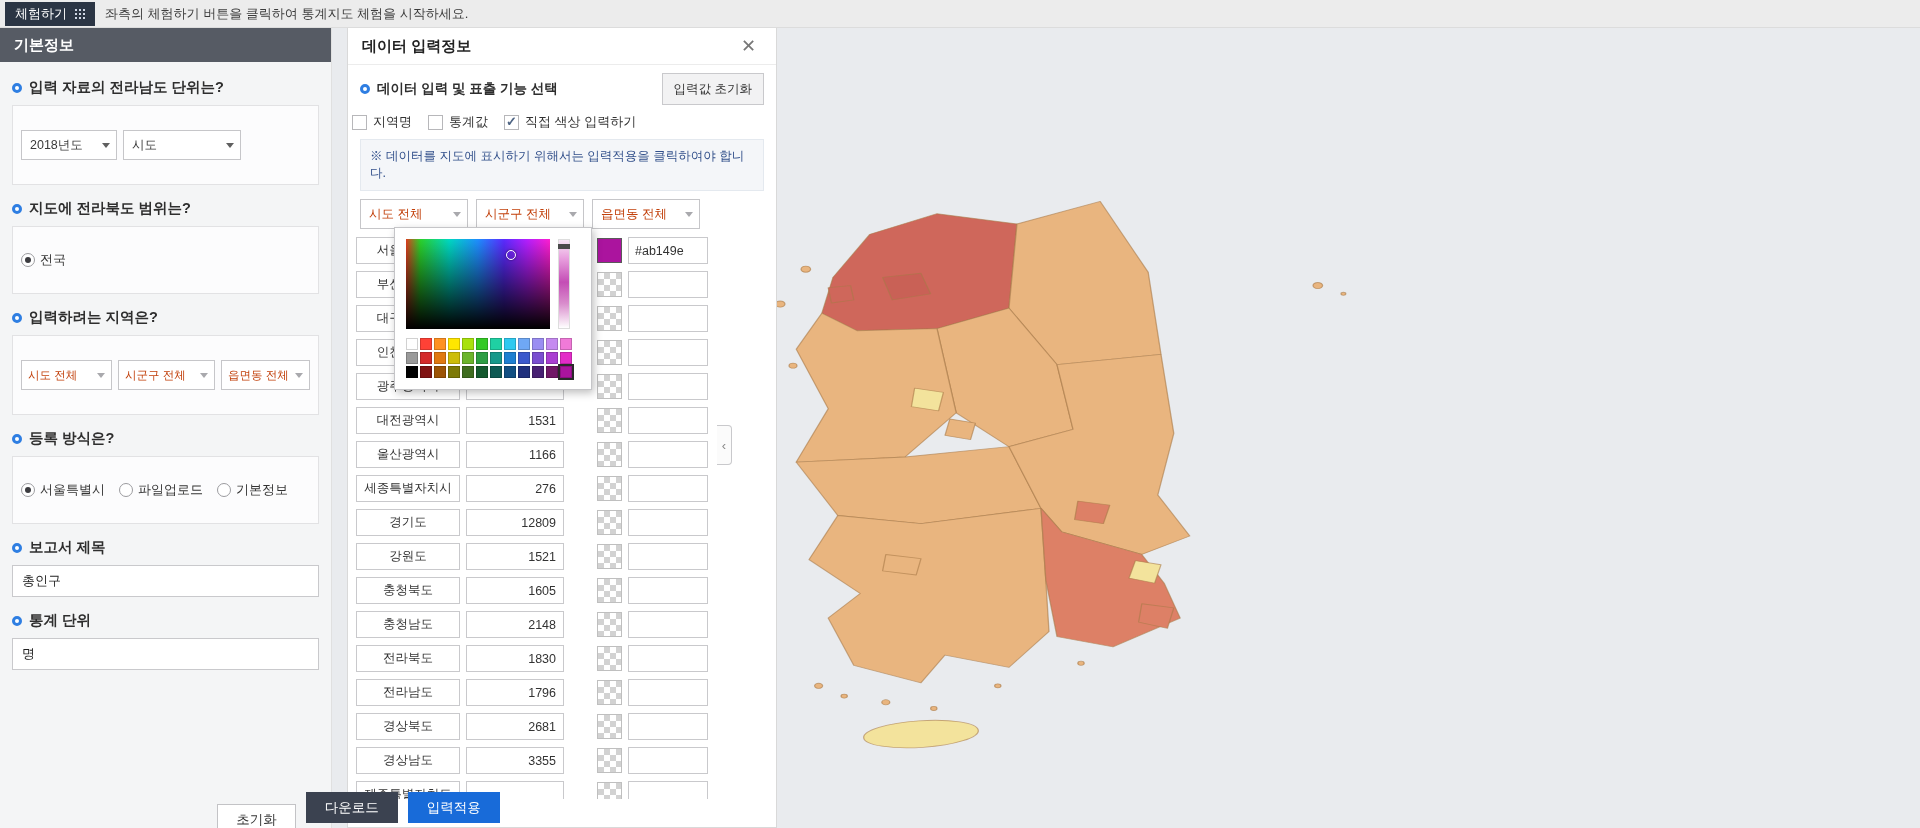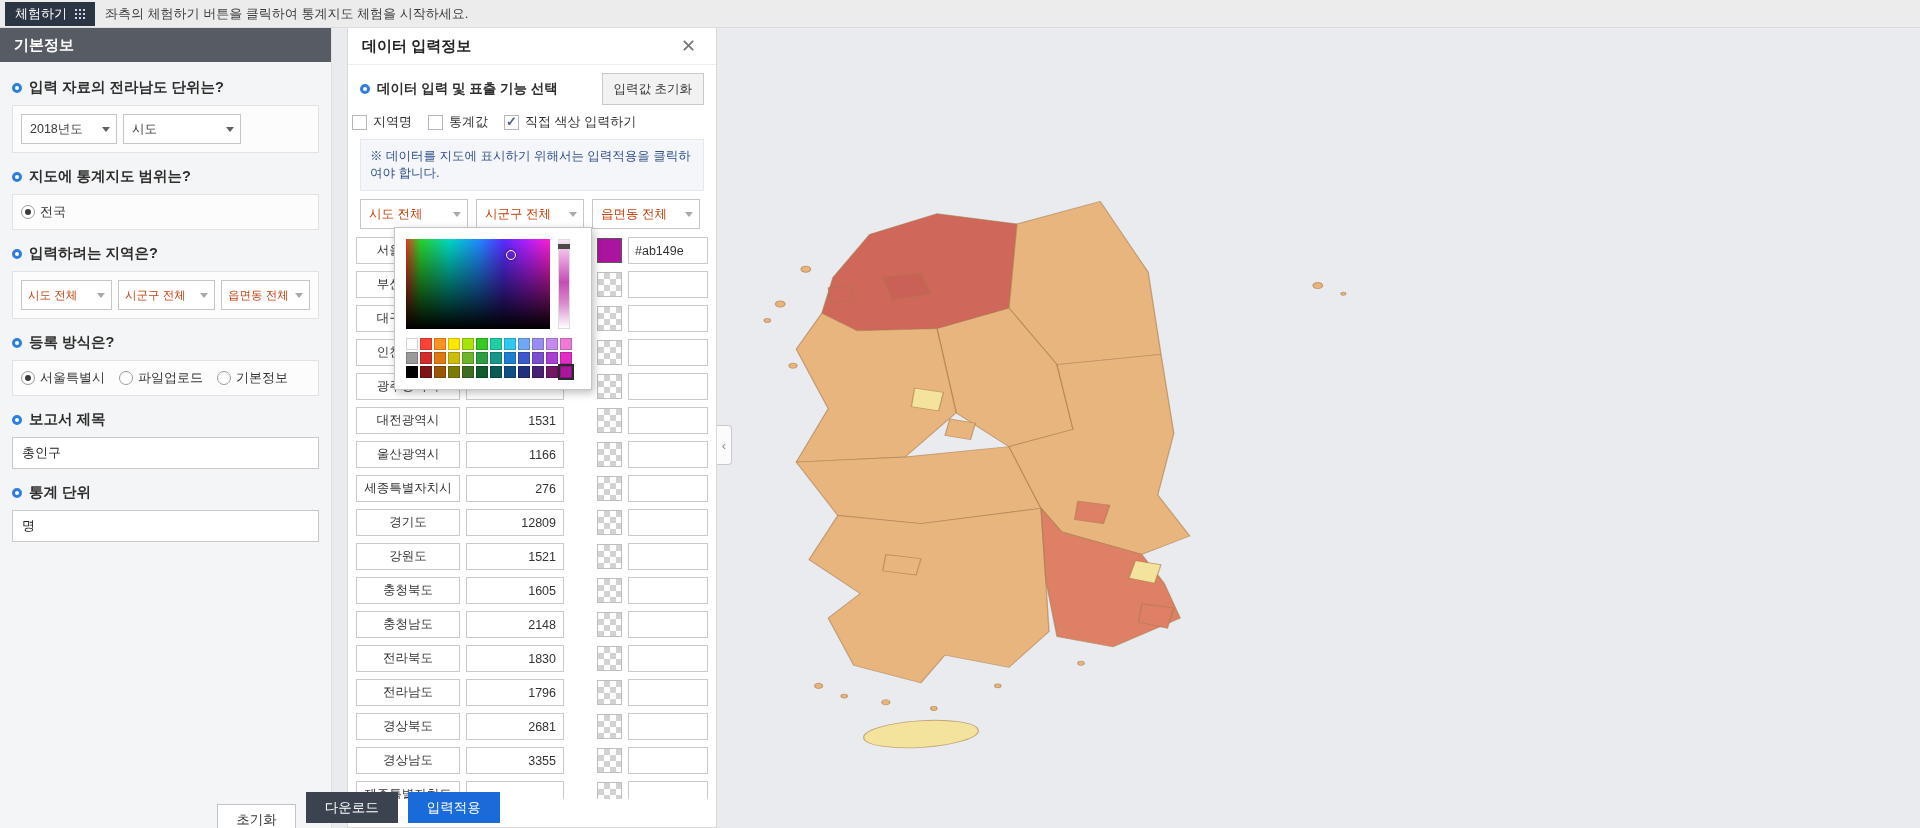--- a/index.html
+++ b/index.html
@@ -18,37 +18,37 @@
   .topbar-msg{margin-left:10px;font-size:13px;color:#3c3c3c;}
 
   
   #basic-panel{position:absolute;left:0;top:28px;width:332px;bottom:0;background:#f4f5f6;
     border-right:1px solid #e0e0e0;box-sizing:border-box;}
   .panel-head{height:34px;line-height:34px;background:#565b64;color:#fff;font-size:15px;
     font-weight:bold;padding-left:14px;}
   .panel-body{padding:2px 12px;}
   .q-row{display:flex;align-items:center;gap:7px;margin:14px 0 8px;font-size:14.5px;color:#2e2e2e;font-weight:bold;}
   .bullet{flex:0 0 auto;width:4px;height:4px;border:3px solid #2e7ee2;border-radius:50%;background:#fff;}
-  .box{background:#fcfcfd;border:1px solid #e2e2e4;padding:8px 8px;display:flex;align-items:center;gap:6px;}
+  .box{background:#fcfcfd;border:1px solid #e2e2e4;padding:24px 8px;display:flex;align-items:center;gap:6px;}
   .select{position:relative;background:#fff;border:1px solid #c6c6c9;height:30px;display:flex;align-items:center;
     padding:0 20px 0 8px;font-size:12.5px;color:#3a3a3a;box-sizing:border-box;cursor:pointer;white-space:nowrap;overflow:hidden;}
   .select .arrow{position:absolute;right:6px;top:12px;width:0;height:0;border-left:4px solid transparent;
     border-right:4px solid transparent;border-top:5px solid #606060;}
   .select.disabled{color:#c2410c;}
   .select.disabled .arrow{border-top-color:#a9a9ad;}
   .opt{display:flex;align-items:center;}
   .radio{width:14px;height:14px;border:1px solid #9b9b9f;border-radius:50%;background:#fff;position:relative;
     flex:0 0 auto;box-sizing:border-box;cursor:pointer;}
   .radio.checked::after{content:"";position:absolute;left:3px;top:3px;width:6px;height:6px;border-radius:50%;background:#3c3c40;}
   .radio-label{font-size:13px;color:#333;margin-left:5px;}
   .text-input{width:100%;height:32px;border:1px solid #c9c9cc;background:#fff;font-size:13px;padding:0 9px;
     box-sizing:border-box;font-family:Liberation Mono, monospace;color:#222;}
 
   
-  #input-panel{position:absolute;left:347px;top:28px;width:370px;bottom:0;background:#fff;
+  #input-panel{position:absolute;left:347px;top:28px;width:430px;bottom:0;background:#fff;
     border:1px solid #d9d9d9;border-top:none;box-sizing:border-box;z-index:5;}
   .ip-head{height:36px;display:flex;align-items:center;padding:0 14px;border-bottom:1px solid #ececec;}
   .ip-title{font-size:15px;font-weight:bold;color:#222;}
   .close-x{margin-left:auto;font-size:18px;color:#777;line-height:1;cursor:pointer;background:none;border:none;font-family:inherit;}
   .section-row{display:flex;align-items:center;margin:8px 12px 0;}
   .section-title{display:flex;align-items:center;gap:7px;font-size:13.5px;font-weight:bold;color:#2e2e2e;}
   .reset-btn{margin-left:auto;background:#f2f2f3;border:1px solid #c9c9cc;font-size:12.5px;color:#333;
     height:32px;padding:0 11px;font-family:inherit;cursor:pointer;}
   .cb-row{display:flex;align-items:flex-end;gap:16px;margin:8px 4px;}
   .cb{display:flex;align-items:center;gap:6px;font-size:13px;color:#333;}
@@ -126,21 +126,21 @@
           <i class="arrow"></i>
       </div>
       <div class="select" style="width:118px">
         <span>시도</span>
           <i class="arrow"></i>
       </div>
     </div>
 
     <div class="q-row">
       <span class="bullet"></span>
-      <span>지도에 통계지도 범위는?</span>
+      <span>지도에 전라북도 범위는?</span>
     </div>
     <div class="box">
       <span class="opt">
         <span class="radio checked"></span>
         <span class="radio-label">전국</span>
       </span>
     </div>
 
     <div class="q-row">
       <span class="bullet"></span>

